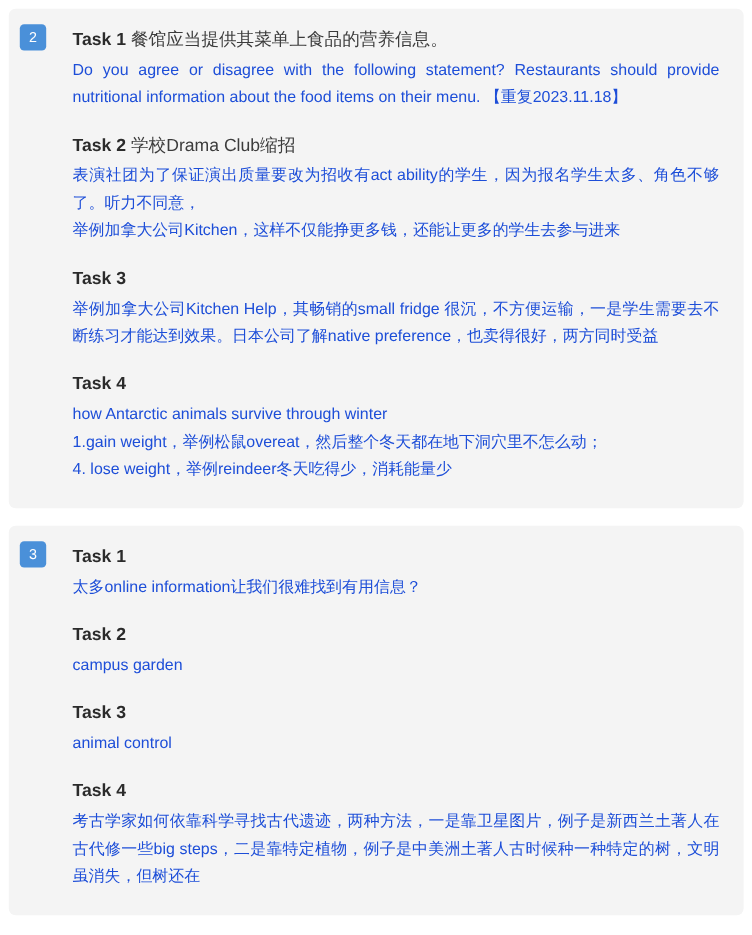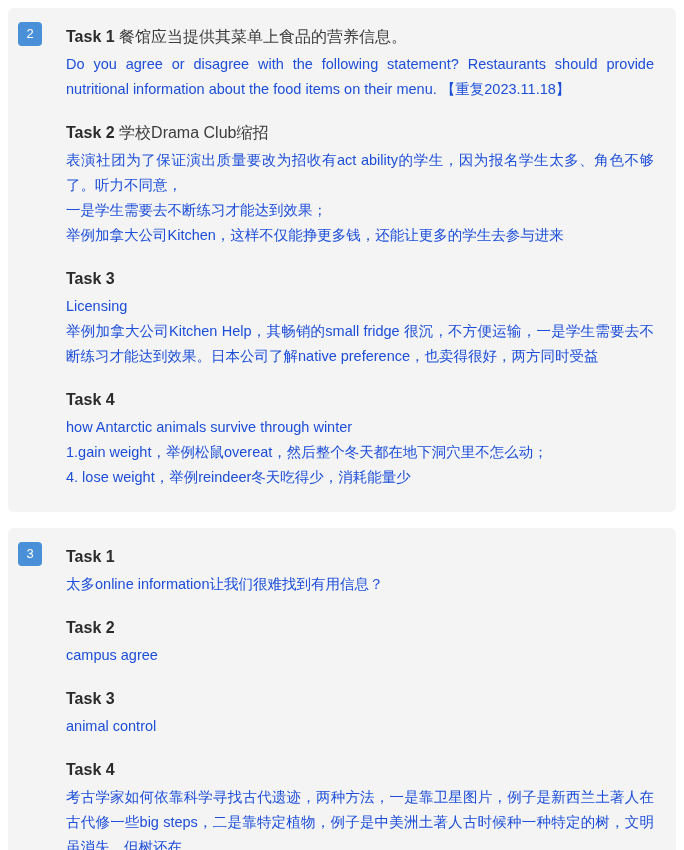--- a/index.html
+++ b/index.html
@@ -85,29 +85,27 @@
         <span>Task 1</span><span class="inline-note"> 餐馆应当提供其菜单上食品的营养信息。</span>
       </div>
       <p class="para">Do you agree or disagree with the following statement?  Restaurants should provide nutritional information about the food items on their menu. 【重复2023.11.18】</p>
     </div>
 
     <div class="task">
       <div class="task-head">
         <span>Task 2</span><span class="inline-note"> 学校Drama Club缩招</span>
       </div>
       <p class="para">表演社团为了保证演出质量要改为招收有act ability的学生，因为报名学生太多、角色不够了。听力不同意，</p>
-      <p class="para">一是学生需要去不断练习才能达到效果；</p>
       <p class="para">举例加拿大公司Kitchen，这样不仅能挣更多钱，还能让更多的学生去参与进来</p>
     </div>
 
     <div class="task">
       <div class="task-head">
         <span>Task 3</span><span class="inline-note"></span>
       </div>
-      <p class="para">Licensing</p>
       <p class="para">举例加拿大公司Kitchen Help，其畅销的small fridge 很沉，不方便运输，一是学生需要去不断练习才能达到效果。日本公司了解native preference，也卖得很好，两方同时受益</p>
     </div>
 
     <div class="task">
       <div class="task-head">
         <span>Task 4</span><span class="inline-note"></span>
       </div>
       <p class="para">how Antarctic animals survive through winter</p>
       <p class="para">1.gain weight，举例松鼠overeat，然后整个冬天都在地下洞穴里不怎么动；</p>
       <p class="para">4. lose weight，举例reindeer冬天吃得少，消耗能量少</p>
@@ -121,21 +119,21 @@
       <div class="task-head">
         <span>Task 1</span><span class="inline-note"></span>
       </div>
       <p class="para">太多online information让我们很难找到有用信息？</p>
     </div>
 
     <div class="task">
       <div class="task-head">
         <span>Task 2</span><span class="inline-note"></span>
       </div>
-      <p class="para">campus agree</p>
+      <p class="para">campus garden</p>
     </div>
 
     <div class="task">
       <div class="task-head">
         <span>Task 3</span><span class="inline-note"></span>
       </div>
       <p class="para">animal control</p>
     </div>
 
     <div class="task">

